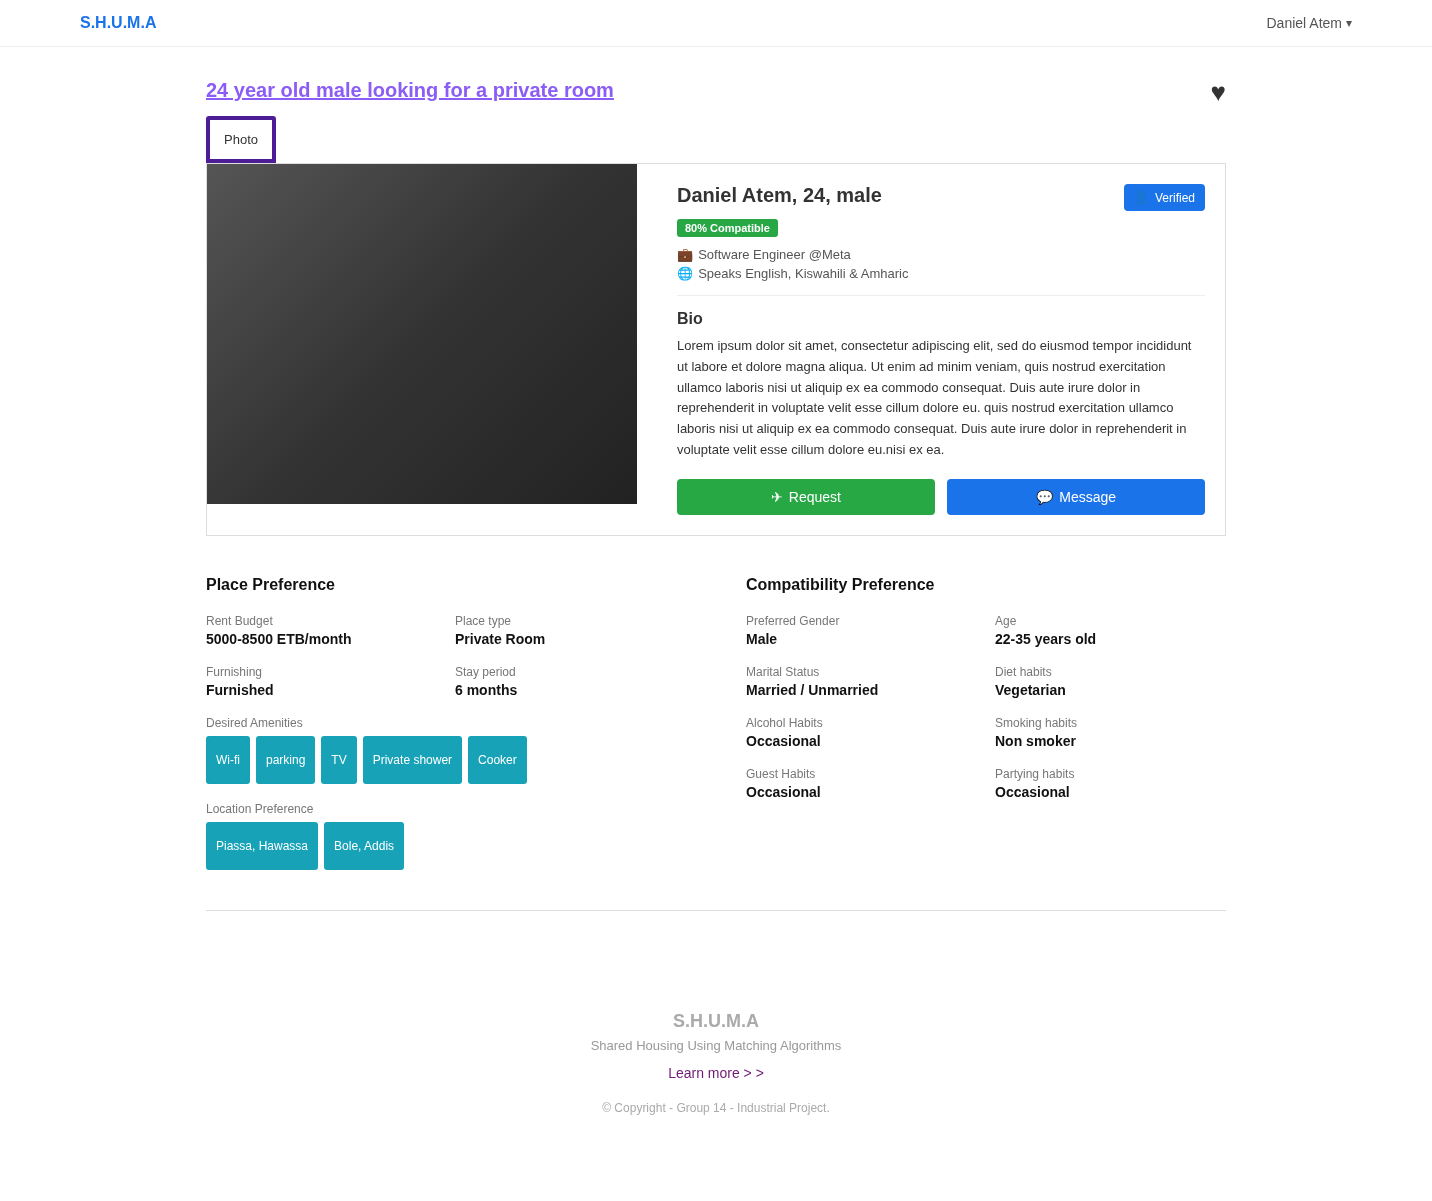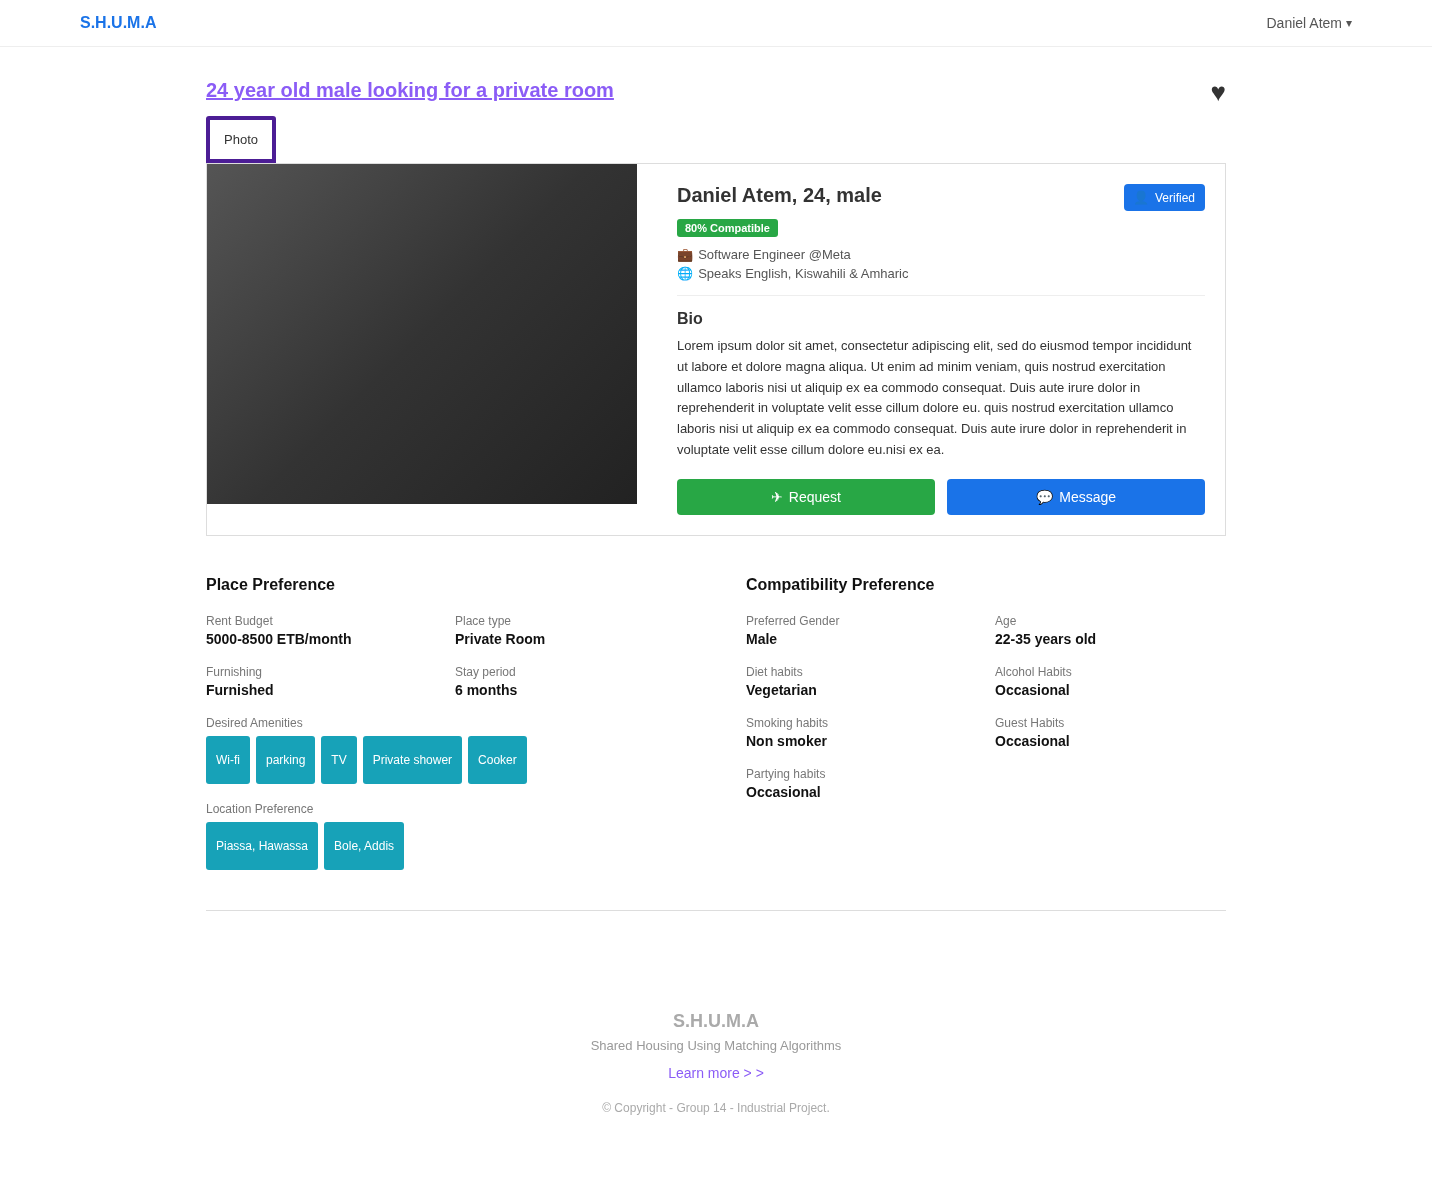--- a/index.html
+++ b/index.html
@@ -80,21 +80,21 @@
       background: #17a2b8; color: #fff; font-size: 12px; padding: 17px 10px;
       border-radius: 3px;
     }
 
     .divider-section { border: none; border-top: 1px solid #ddd; margin: 40px 0; }
 
     
     footer { text-align: center; padding: 30px 20px 40px; color: #888; }
     .footer-logo { font-size: 18px; color: #aaa; font-weight: 600; margin-bottom: 6px; }
     .footer-sub { font-size: 13px; color: #999; margin-bottom: 12px; }
-    .footer-link { color: #8b5cf6; text-decoration: none; font-size: 14px; }
+    .footer-link { color: #701a75; text-decoration: none; font-size: 14px; }
     .footer-copy { font-size: 12px; color: #aaa; margin-top: 20px; }
   </style>
 </head>
 <body>
 
 <nav>
   <a class="nav-logo">S.H.U.M.A</a>
   <div class="nav-user">Daniel Atem</div>
 </nav>
 
@@ -181,20 +181,24 @@
       <div class="pref-grid">
         <div class="pref-item">
           <label>Preferred Gender</label>
           <div class="val">Male</div>
         </div>
         <div class="pref-item">
           <label>Age</label>
           <div class="val">22-35 years old</div>
         </div>
         <div class="pref-item">
+          <label>Marital Status</label>
+          <div class="val">Married / Unmarried</div>
+        </div>
+        <div class="pref-item">
           <label>Diet habits</label>
           <div class="val">Vegetarian</div>
         </div>
         <div class="pref-item">
           <label>Alcohol Habits</label>
           <div class="val">Occasional</div>
         </div>
         <div class="pref-item">
           <label>Smoking habits</label>
           <div class="val">Non smoker</div>

